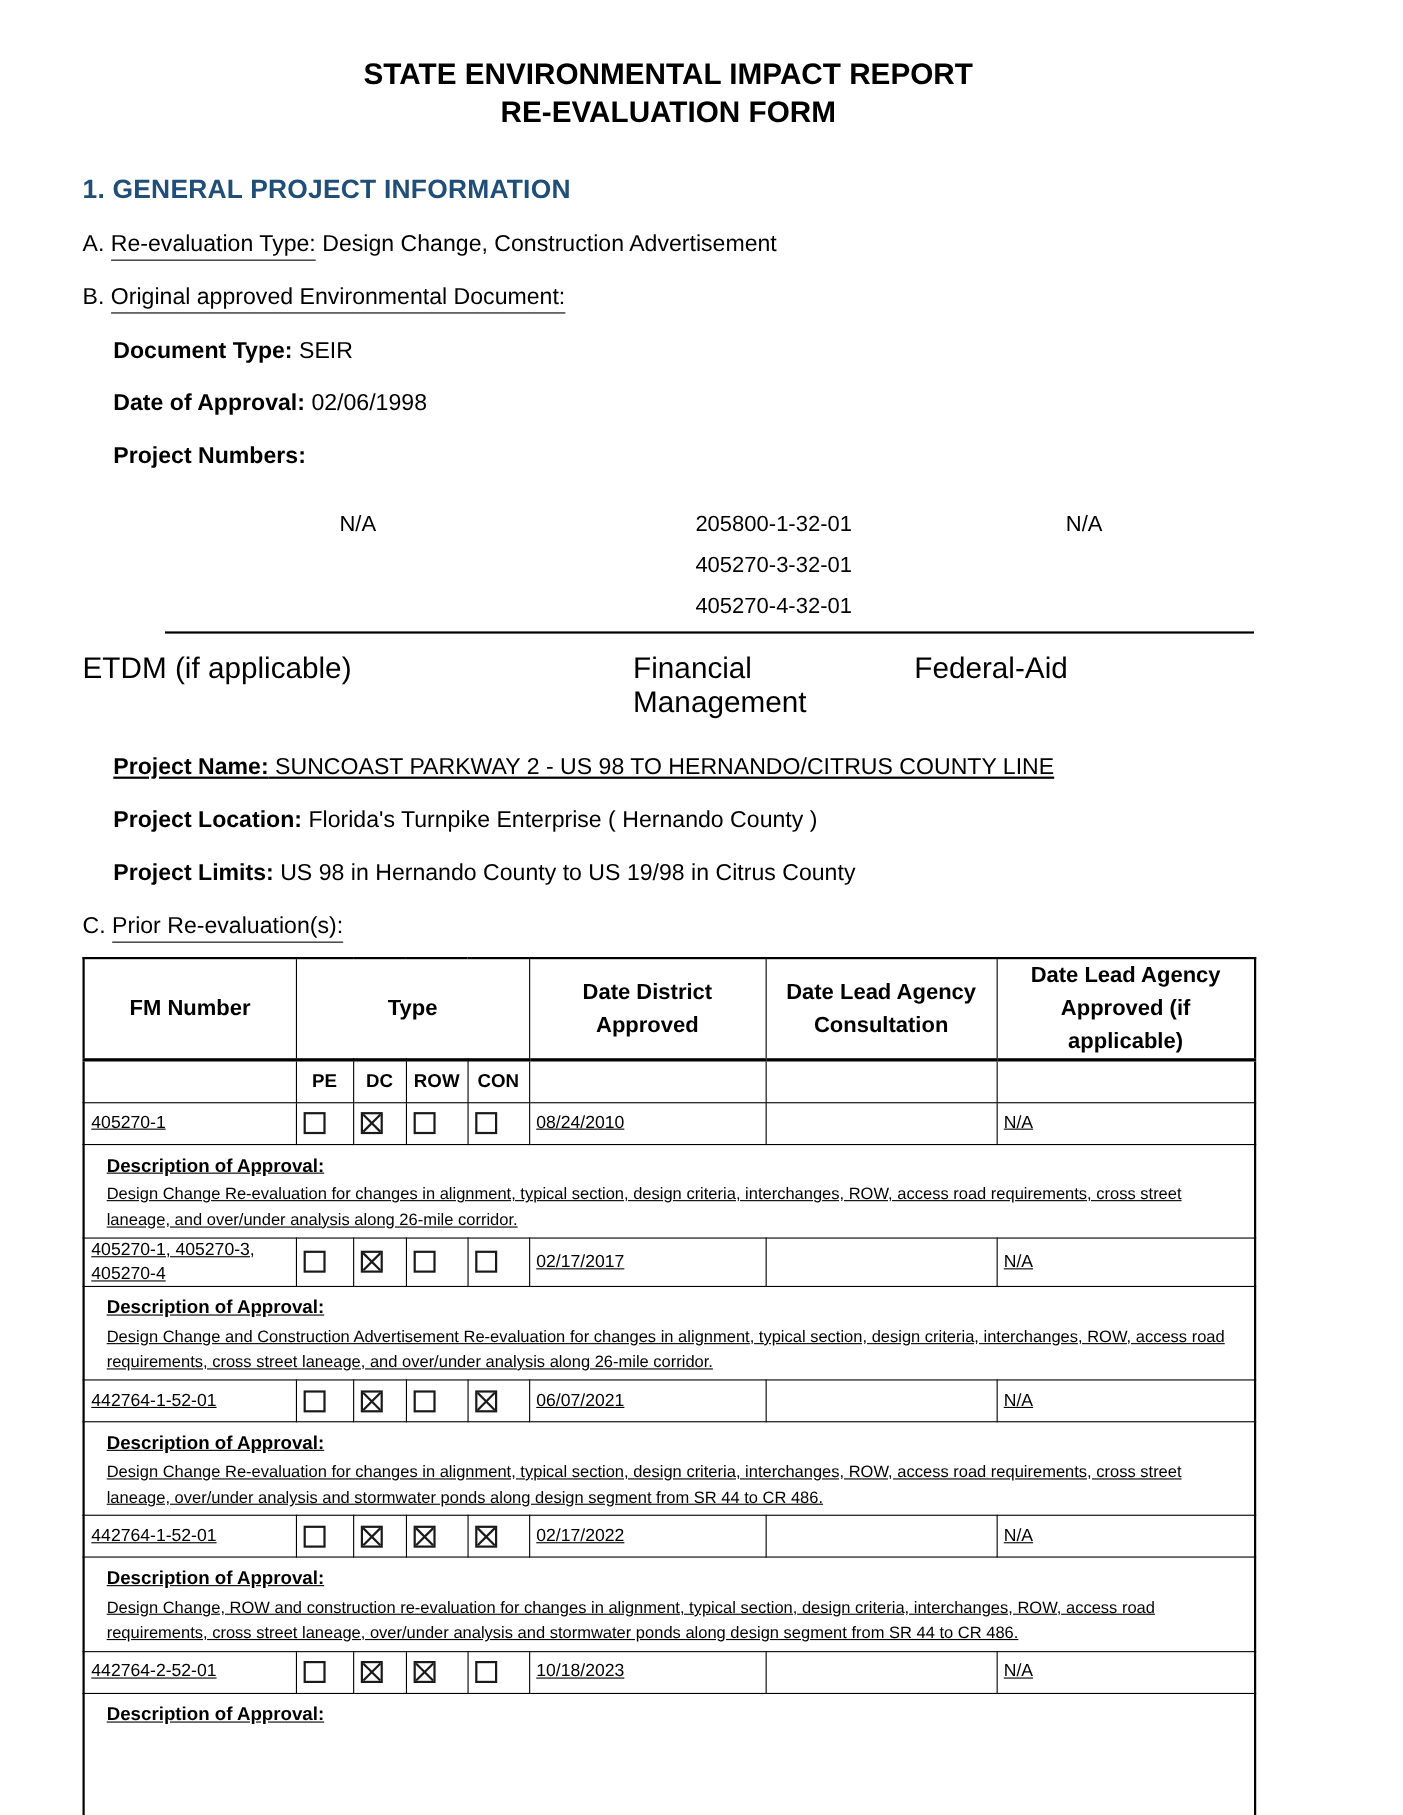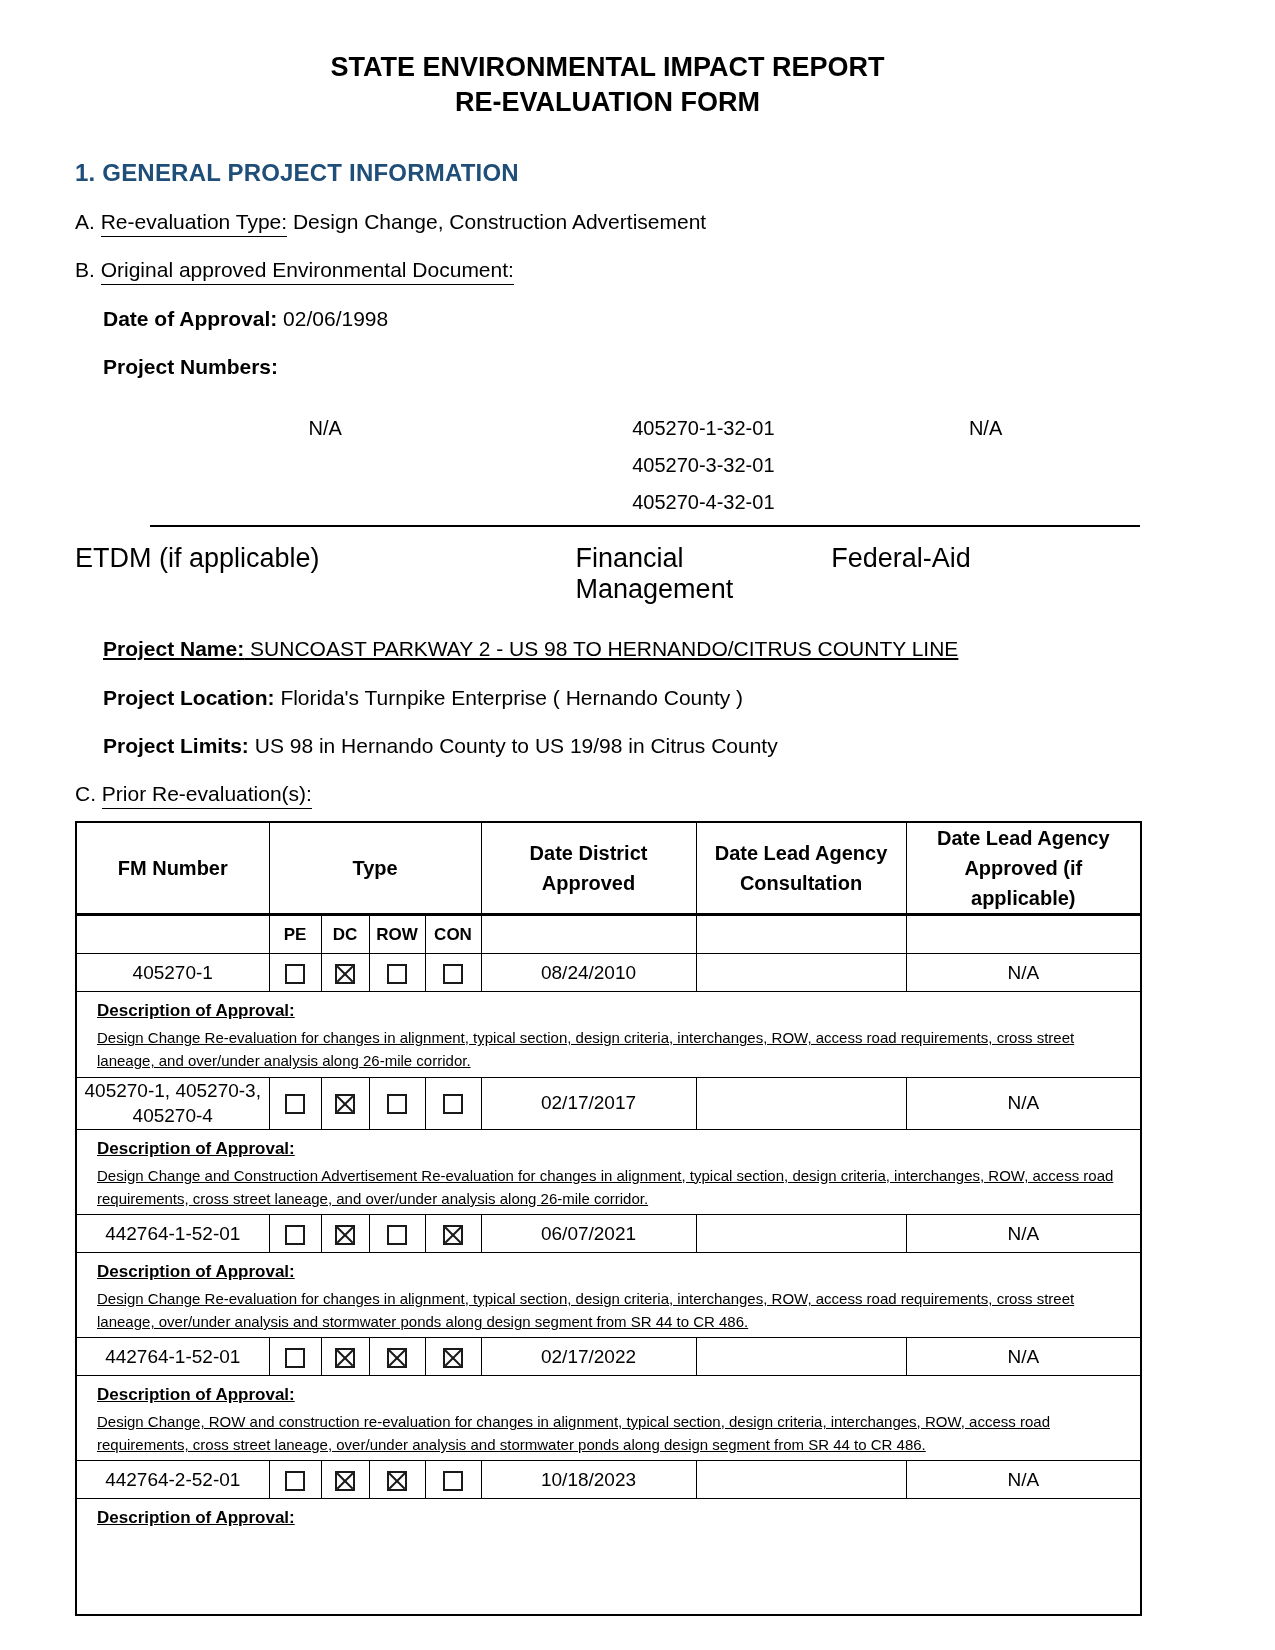--- a/index.html
+++ b/index.html
@@ -50,22 +50,22 @@
   tr.head th{
     height:70px;font-size:20px;font-weight:700;
     text-align:center;vertical-align:middle;line-height:1.5;
     border-bottom:3px solid #000;
   }
   tr.subhead td{
     height:39px;font-size:17px;font-weight:700;
     text-align:center;vertical-align:middle;
   }
   tr.entry td{
-    height:38px;font-size:19px;
-    text-align:center;vertical-align:middle;line-height:1.35;
+    height:38px;font-size:16px;
+    vertical-align:middle;line-height:1.35;text-decoration:underline;
   }
   tr.desc td{
     padding:7px 8px 4px 20px;vertical-align:top;text-decoration:underline;
   }
   .desc-label{font-size:17px;font-weight:700;line-height:1.45;}
   .desc-text{font-size:15px;line-height:1.55;margin-top:2px;}
   td.desc-empty{height:116px;}
   
   .checkbox{
     position:relative;display:inline-block;
@@ -98,36 +98,41 @@
     <span class="u">Re-evaluation Type:</span>
     <span> </span>
     <span>Design Change, Construction Advertisement</span>
   </div>
 
   <div class="form-line">
     <span>B.</span>
     <span class="u">Original approved Environmental Document:</span>
   </div>
 
+  <div class="form-line indent">
+    <span class="lbl-b">Document Type:</span>
+    <span> </span>
+    <span>SEIR</span>
+  </div>
 
   <div class="form-line indent">
     <span class="lbl-b">Date of Approval:</span>
     <span> </span>
     <span>02/06/1998</span>
   </div>
 
   <div class="form-line indent">
     <span class="lbl-b">Project Numbers:</span>
   </div>
 
   <div class="pn-block">
     <div class="pn-grid">
       <div class="pn-col">N/A</div>
       <div class="pn-col">
-        <span class="num">405270-1-32-01</span>
+        <span class="num">205800-1-32-01</span>
         <span class="num">405270-3-32-01</span>
         <span class="num">405270-4-32-01</span>
       </div>
       <div class="pn-col">N/A</div>
     </div>
     <div class="pn-rule"></div>
     <div class="pn-captions">
       <div class="pn-cap">ETDM (if applicable)</div>
       <div class="pn-cap">Financial Management</div>
       <div class="pn-cap">Federal-Aid</div>

